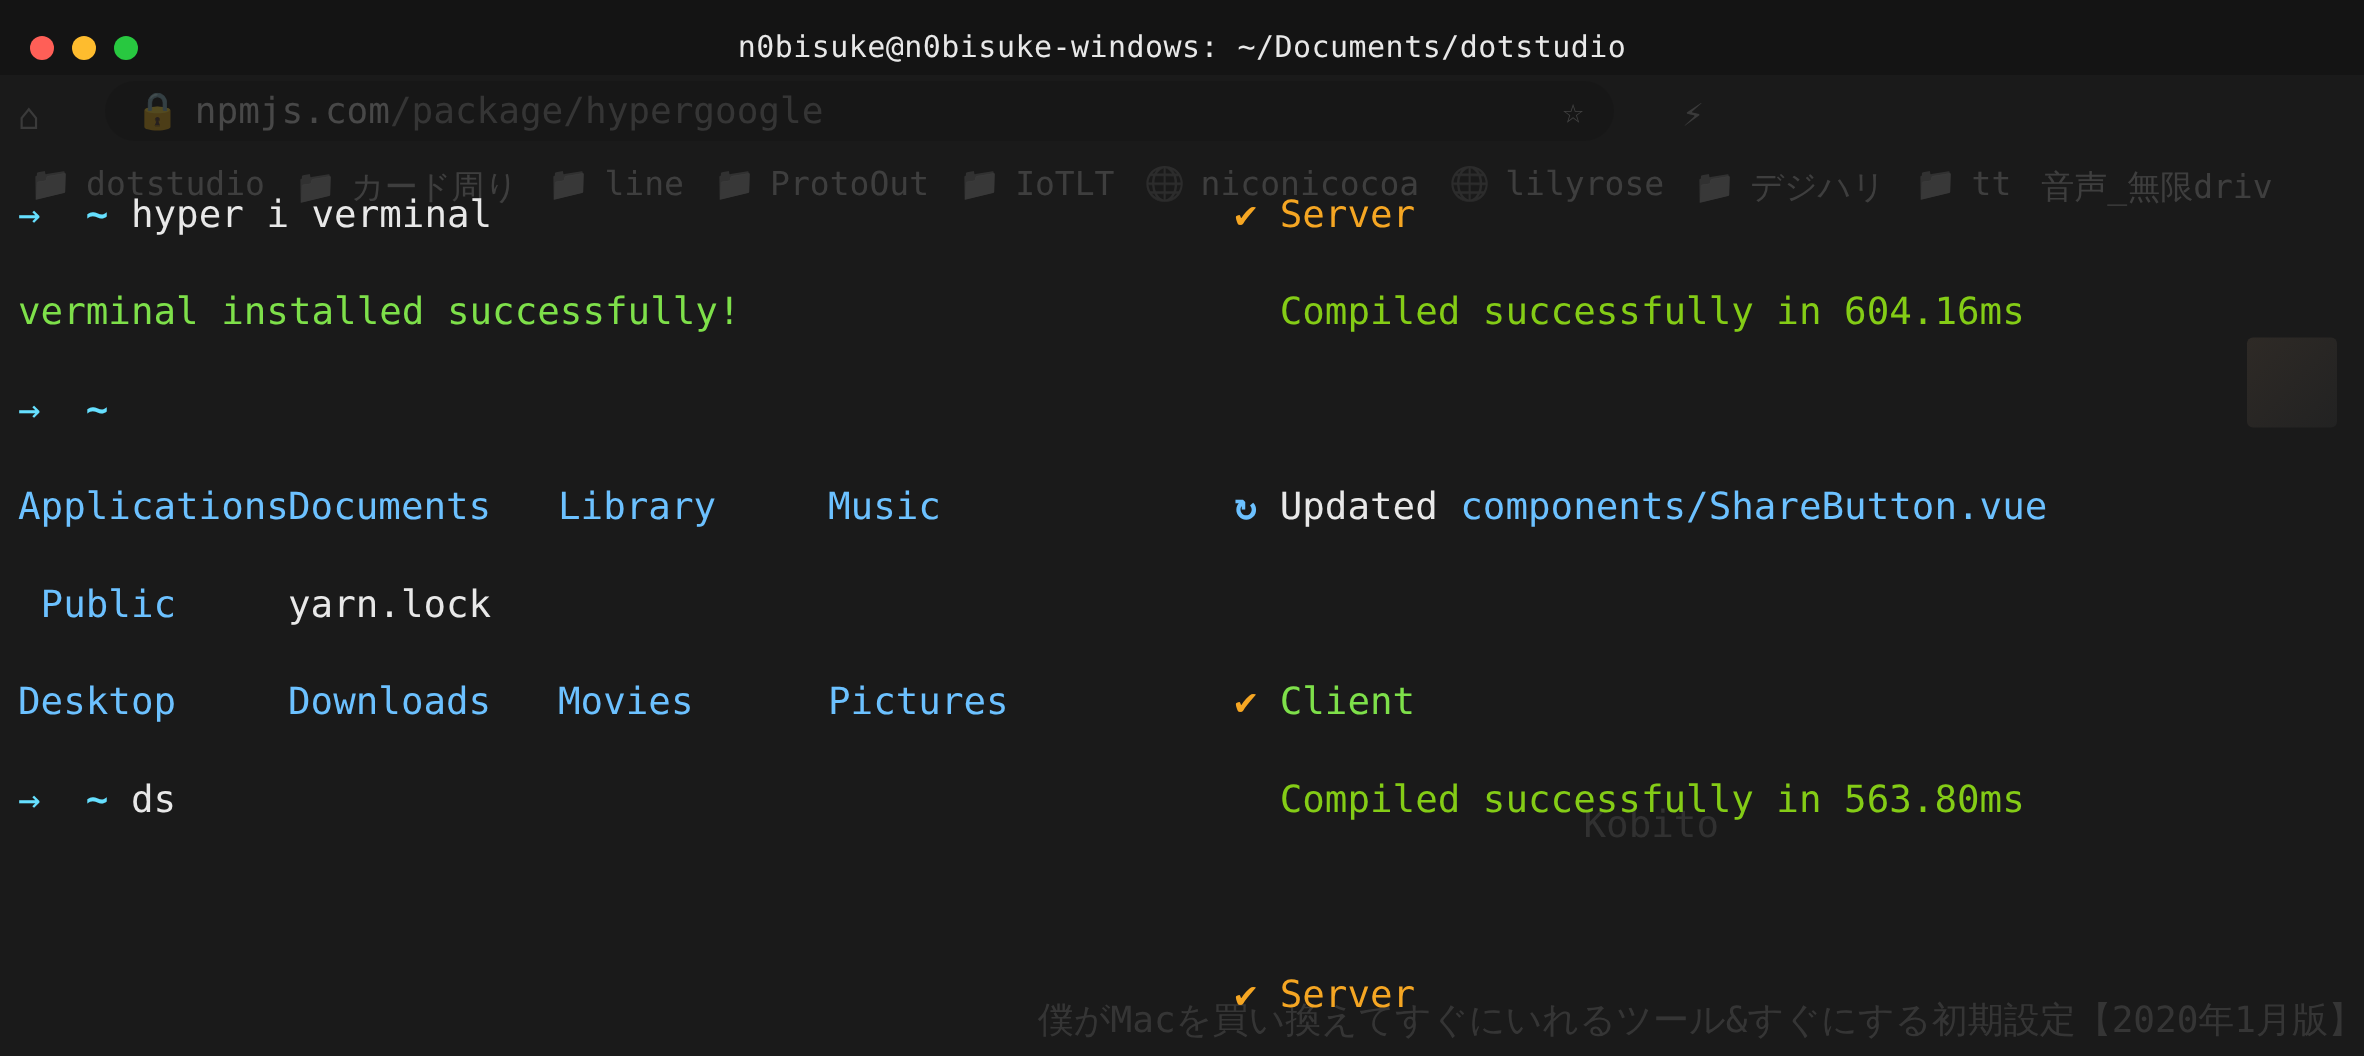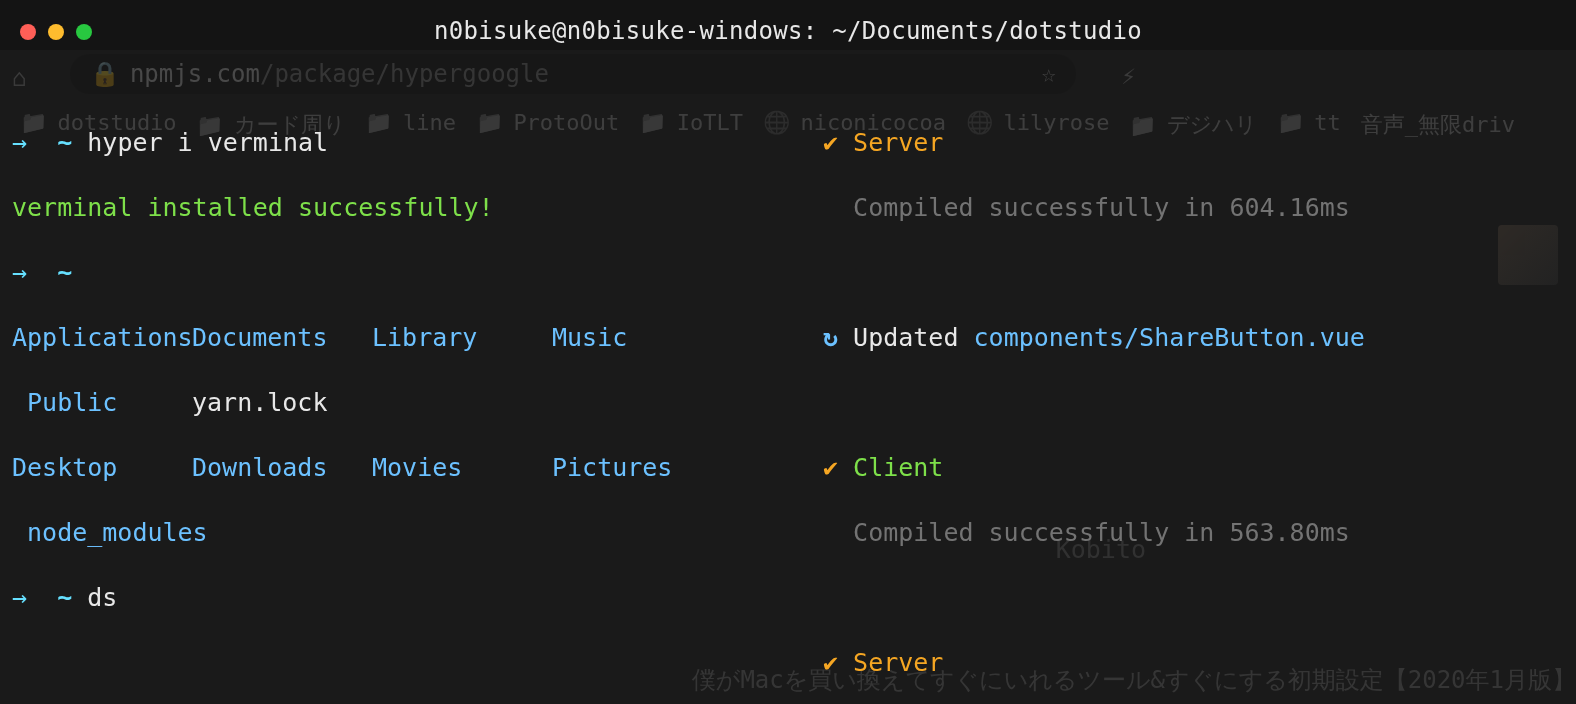--- a/index.html
+++ b/index.html
@@ -31,21 +31,21 @@
     width: 16px;
     height: 16px;
     border-radius: 50%;
   }
   .tl-close { background: #ff5f57; }
   .tl-min { background: #febc2e; }
   .tl-max { background: #28c840; }
   .window-title {
     margin: 0 auto;
     color: #e8e8e8;
-    font-size: 24px;
+    font-size: 20px;
     font-weight: 500;
     letter-spacing: 0.3px;
     position: relative;
     top: 6px;
   }
 
   
   .bg-layer {
     position: absolute;
     top: 50px;
@@ -126,21 +126,21 @@
   .pane-left { flex: 0 0 805px; }
   .pane-right { flex: 1; padding-left: 18px; }
 
   .arrow { color: #66e0ff; }
   .home  { color: #66e0ff; font-weight: bold; }
   .cmd   { color: #e8e8e8; }
   .green { color: #7ee04a; }
   .blue  { color: #6cc1ff; font-weight: 500; }
   .white { color: #e8e8e8; }
   .orange{ color: #f5a623; }
-  .dim   { color: #737373; }
+  .dim   { color: #84cc16; }
   .filecyan { color: #6cc1ff; margin-top: 16px; }
   .check { color: #f5a623; font-weight: bold; }
   .reload { color: #6cc1ff; font-weight: bold; }
   
   .row  { display: block; }
   .pad  { display:inline-block; }
 </style>
 </head>
 <body>
 
@@ -181,21 +181,20 @@
 
 <div class="panes">
 
   <div class="pane pane-left">
 <span class="row"><span class="arrow">→  </span><span class="home">~</span><span class="cmd"> </span><span class="cmd">hyper i verminal</span></span>
 <span class="row"><span class="green">verminal installed successfully!</span></span>
 <span class="row"><span class="arrow">→  </span><span class="home">~</span></span>
 <span class="row"><span class="blue pad" style="width:180px">Applications</span><span class="blue pad" style="width:180px">Documents</span><span class="blue pad" style="width:180px">Library</span><span class="blue">Music</span></span>
 <span class="row"><span class="blue pad" style="width:180px"> Public</span><span class="white">yarn.lock</span></span>
 <span class="row"><span class="blue pad" style="width:180px">Desktop</span><span class="blue pad" style="width:180px">Downloads</span><span class="blue pad" style="width:180px">Movies</span><span class="blue">Pictures</span></span>
-<span class="row"><span class="blue"> node_modules</span></span>
 <span class="row"><span class="arrow">→  </span><span class="home">~</span><span class="cmd"> </span><span class="cmd">ds</span></span>
 
 
 
 
   </div>
 
   <div class="pane pane-right">
 <span class="row"><span class="check">✔ </span><span class="orange">Server</span></span>
 <span class="row"><span class="dim">  </span><span class="dim">Compiled successfully in 604.16ms</span></span>

